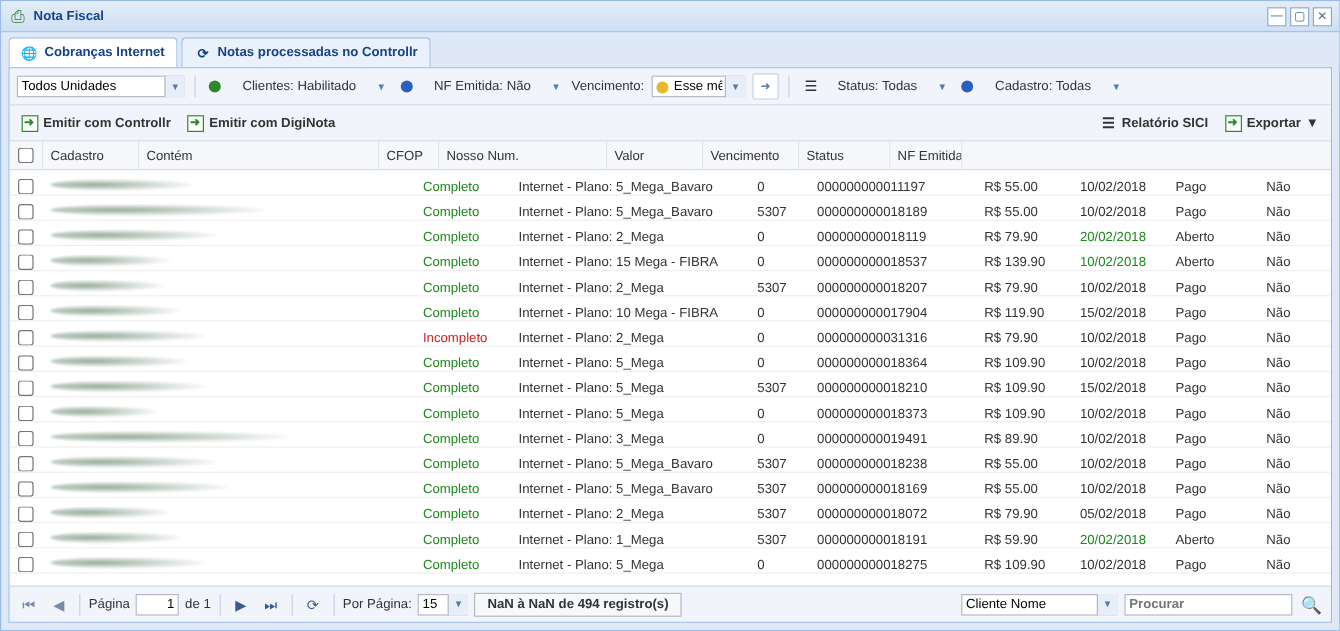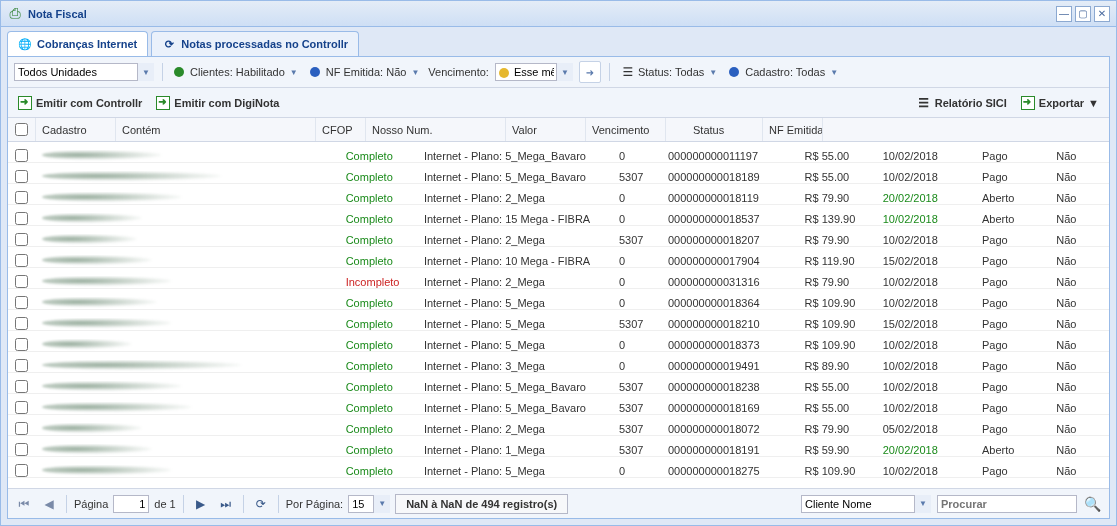--- a/index.html
+++ b/index.html
@@ -15,21 +15,21 @@
 .tab.active { background: #fff; }
 .tabicon { width: 14px; height: 14px; display: inline-flex; align-items: center; justify-content: center; }
 .panel { background: #fff; border: 1px solid #99bbe8; margin: 0 6px 6px 6px; flex: 1; display: flex; flex-direction: column; overflow: hidden; }
 .toolbar { display: flex; align-items: center; gap: 6px; padding: 4px 6px; border-bottom: 1px solid #d0d7e5; background: #f1f5fb; flex-wrap: nowrap; min-height: 30px; }
 .toolbar2 { border-bottom: 1px solid #d0d7e5; }
 select, input[type=text] { font-size: 11px; border: 1px solid #b5b8c8; padding: 2px 3px; background: #fff; }
 .combo { position: relative; display: inline-flex; }
 .combo input { padding-right: 18px; }
 .combo .trig { position: absolute; right: 0; top: 0; bottom: 0; width: 17px; background: #e8eef8; border-left: 1px solid #b5b8c8; display: flex; align-items: center; justify-content: center; cursor: pointer; font-size: 8px; color: #5a7aac; }
 .dot { width: 10px; height: 10px; border-radius: 50%; display: inline-block; margin-right: 3px; vertical-align: middle; }
-.tbitem { display: inline-flex; align-items: center; gap: 3px; cursor: pointer; padding: 2px 3px; color: #333; }
+.tbitem { display: inline-flex; align-items: center; gap: 15px; cursor: pointer; padding: 2px 3px; color: #333; }
 .tbitem .dd { font-size: 8px; color: #5a7aac; margin-left: 2px; }
 .sep { width: 1px; height: 18px; background: #c5d2e6; margin: 0 2px; }
 .iconbtn { width: 22px; height: 22px; border: 1px solid #c5d2e6; background: #fff; display: inline-flex; align-items: center; justify-content: center; cursor: pointer; border-radius: 2px; color: #5a7aac; font-size: 10px; }
 .btnish { display: inline-flex; align-items: center; gap: 4px; padding: 2px 4px; cursor: pointer; font-weight: bold; color: #333; }
 .goicon { width: 14px; height: 14px; display: inline-block; background: #fff; border: 1px solid #2a8a2a; position: relative; }
 .goicon::after { content: "➜"; position: absolute; left: 1px; top: -1px; font-size: 10px; color: #2a8a2a; }
 .spacer { flex: 1; }
 .licon { width: 14px; height: 14px; display: inline-flex; align-items: center; justify-content: center; font-size: 12px; }
 .gridhead { display: flex; background: #f5f7fb; border-bottom: 1px solid #d0d7e5; height: 24px; align-items: stretch; }
 .gh { border-right: 1px solid #e0e6ef; padding: 0 6px; display: flex; align-items: center; color: #333; font-weight: normal; cursor: pointer; overflow: hidden; white-space: nowrap; }
@@ -39,21 +39,21 @@
 .cell { padding: 0 6px; overflow: hidden; white-space: nowrap; text-overflow: ellipsis; }
 .checkcell { width: 28px; display: flex; align-items: center; justify-content: center; }
 .checkcell input { cursor: pointer; }
 .c-cliente { width: 312px; }
 .c-cad { width: 80px; }
 .c-cont { width: 200px; }
 .c-cfop { width: 50px; }
 .c-nosso { width: 140px; }
 .c-valor { width: 80px; }
 .c-venc { width: 80px; }
-.c-status { width: 76px; margin-left: 21px; }
+.c-status { width: 76px; }
 .c-nfe { width: 60px; }
 .completo { color: #1a8a1a; }
 .incompleto { color: #c22; }
 .venc-green { color: #1a8a1a; }
 .smudge { display: inline-block; height: 10px; background: radial-gradient(ellipse at 30% 50%, rgba(60,100,70,.55), rgba(60,100,70,.1) 60%, transparent 75%); filter: blur(1px); border-radius: 50%; }
 .pager { height: 30px; border-top: 1px solid #d0d7e5; background: #f1f5fb; display: flex; align-items: center; padding: 0 6px; gap: 5px; }
 .pbtn { width: 20px; height: 20px; display: inline-flex; align-items: center; justify-content: center; cursor: pointer; color: #7a8aa8; font-size: 12px; border-radius: 2px; }
 .pbtn.enabled { color: #3a5a8a; }
 .pageinput { width: 36px; text-align: right; }
 .statusbox { border: 1px solid #b5b8c8; background: #f7f8fa; padding: 3px 10px; font-weight: bold; color: #333; }

